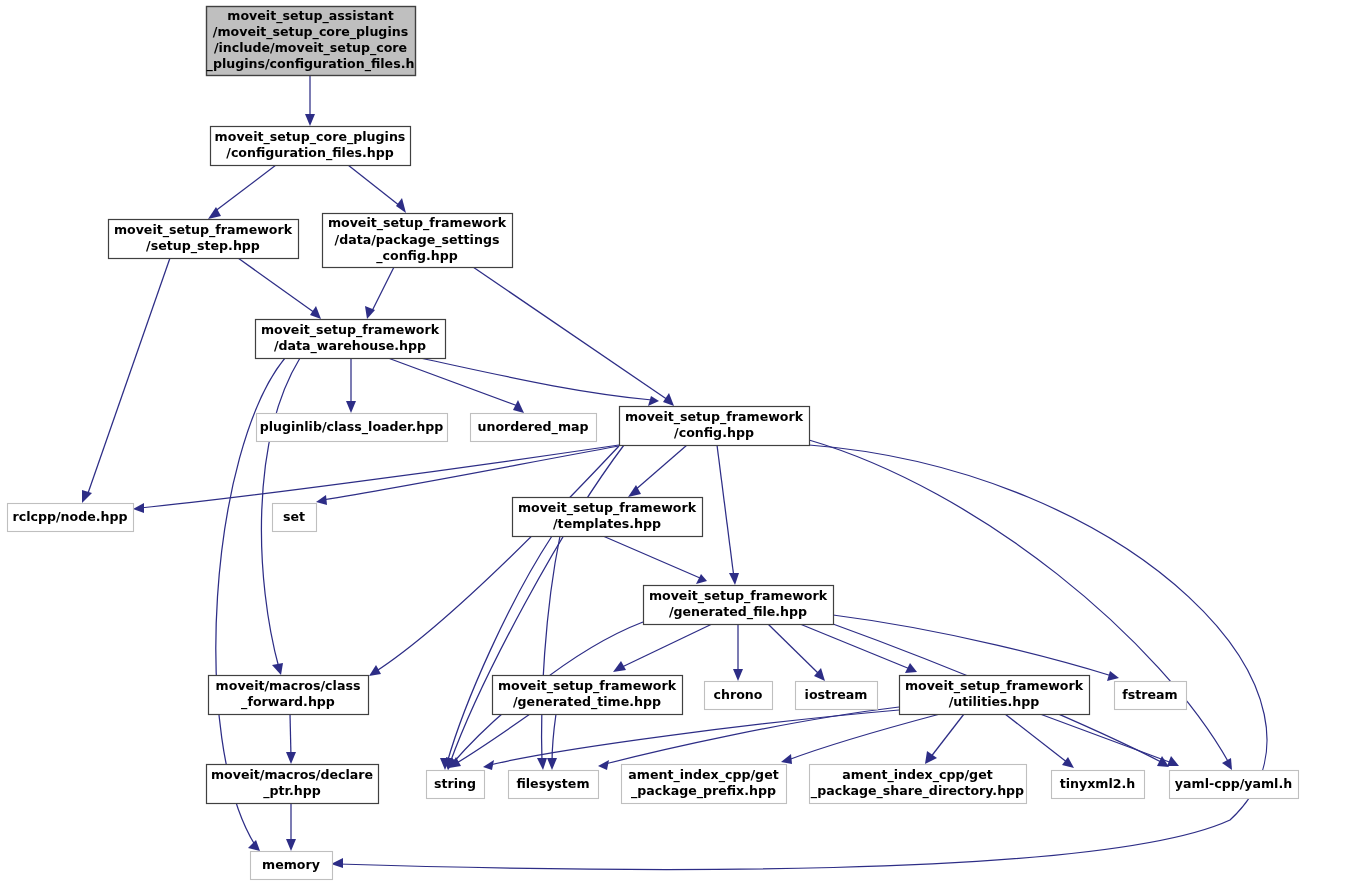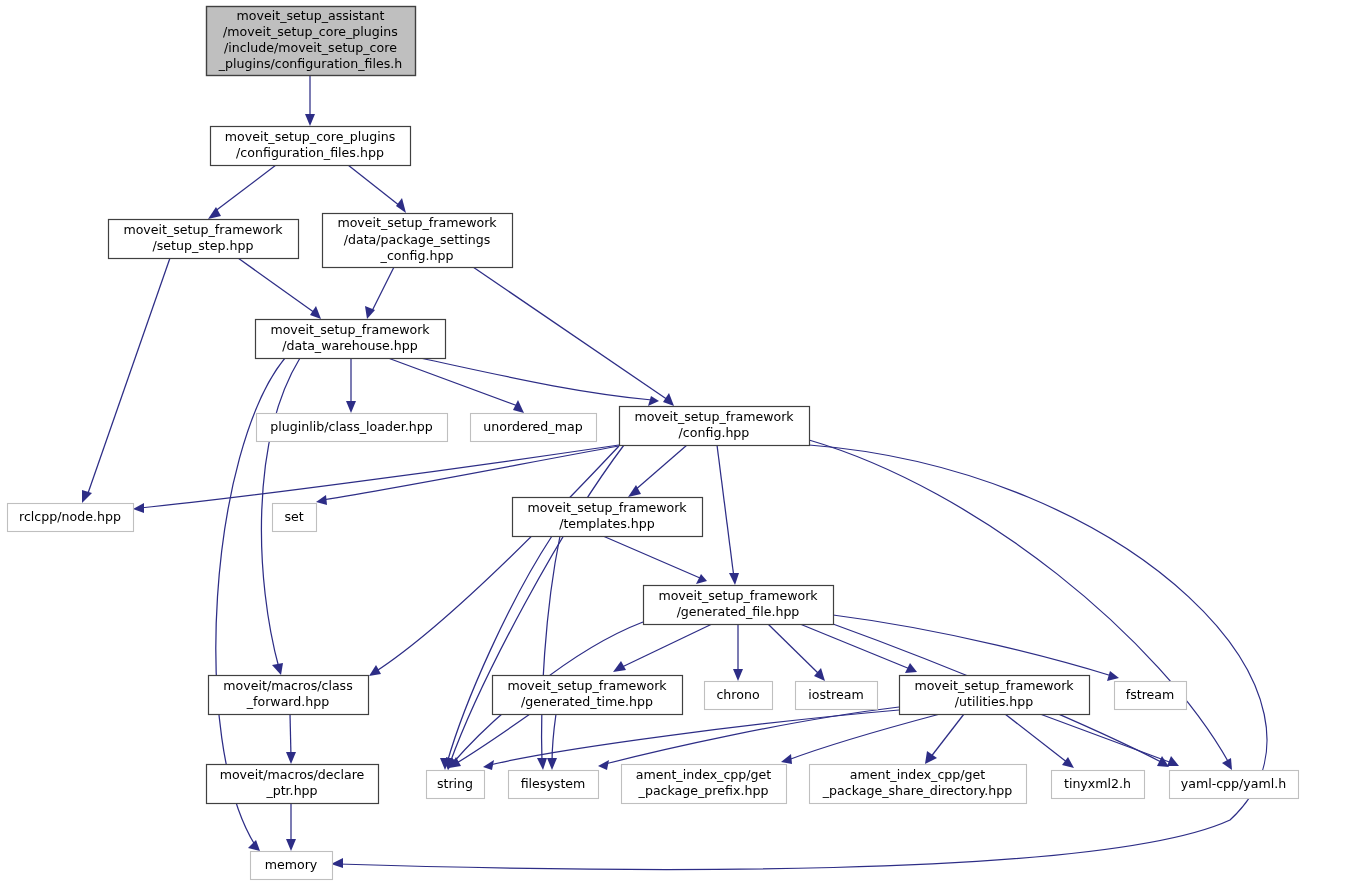--- a/index.html
+++ b/index.html
@@ -10,20 +10,21 @@
   body {
     width: 1347px;
     height: 885px;
     font-family: "DejaVu Sans", sans-serif;
     overflow: hidden;
   }
   #graph-root {
     position: relative;
     width: 1347px;
     height: 885px;
+    font-weight: bold;
   }
   svg.graph-svg {
     position: absolute;
     left: 0;
     top: 0;
     width: 1347px;
     height: 885px;
   }
   .node-rect {
     fill: #ffffff;

